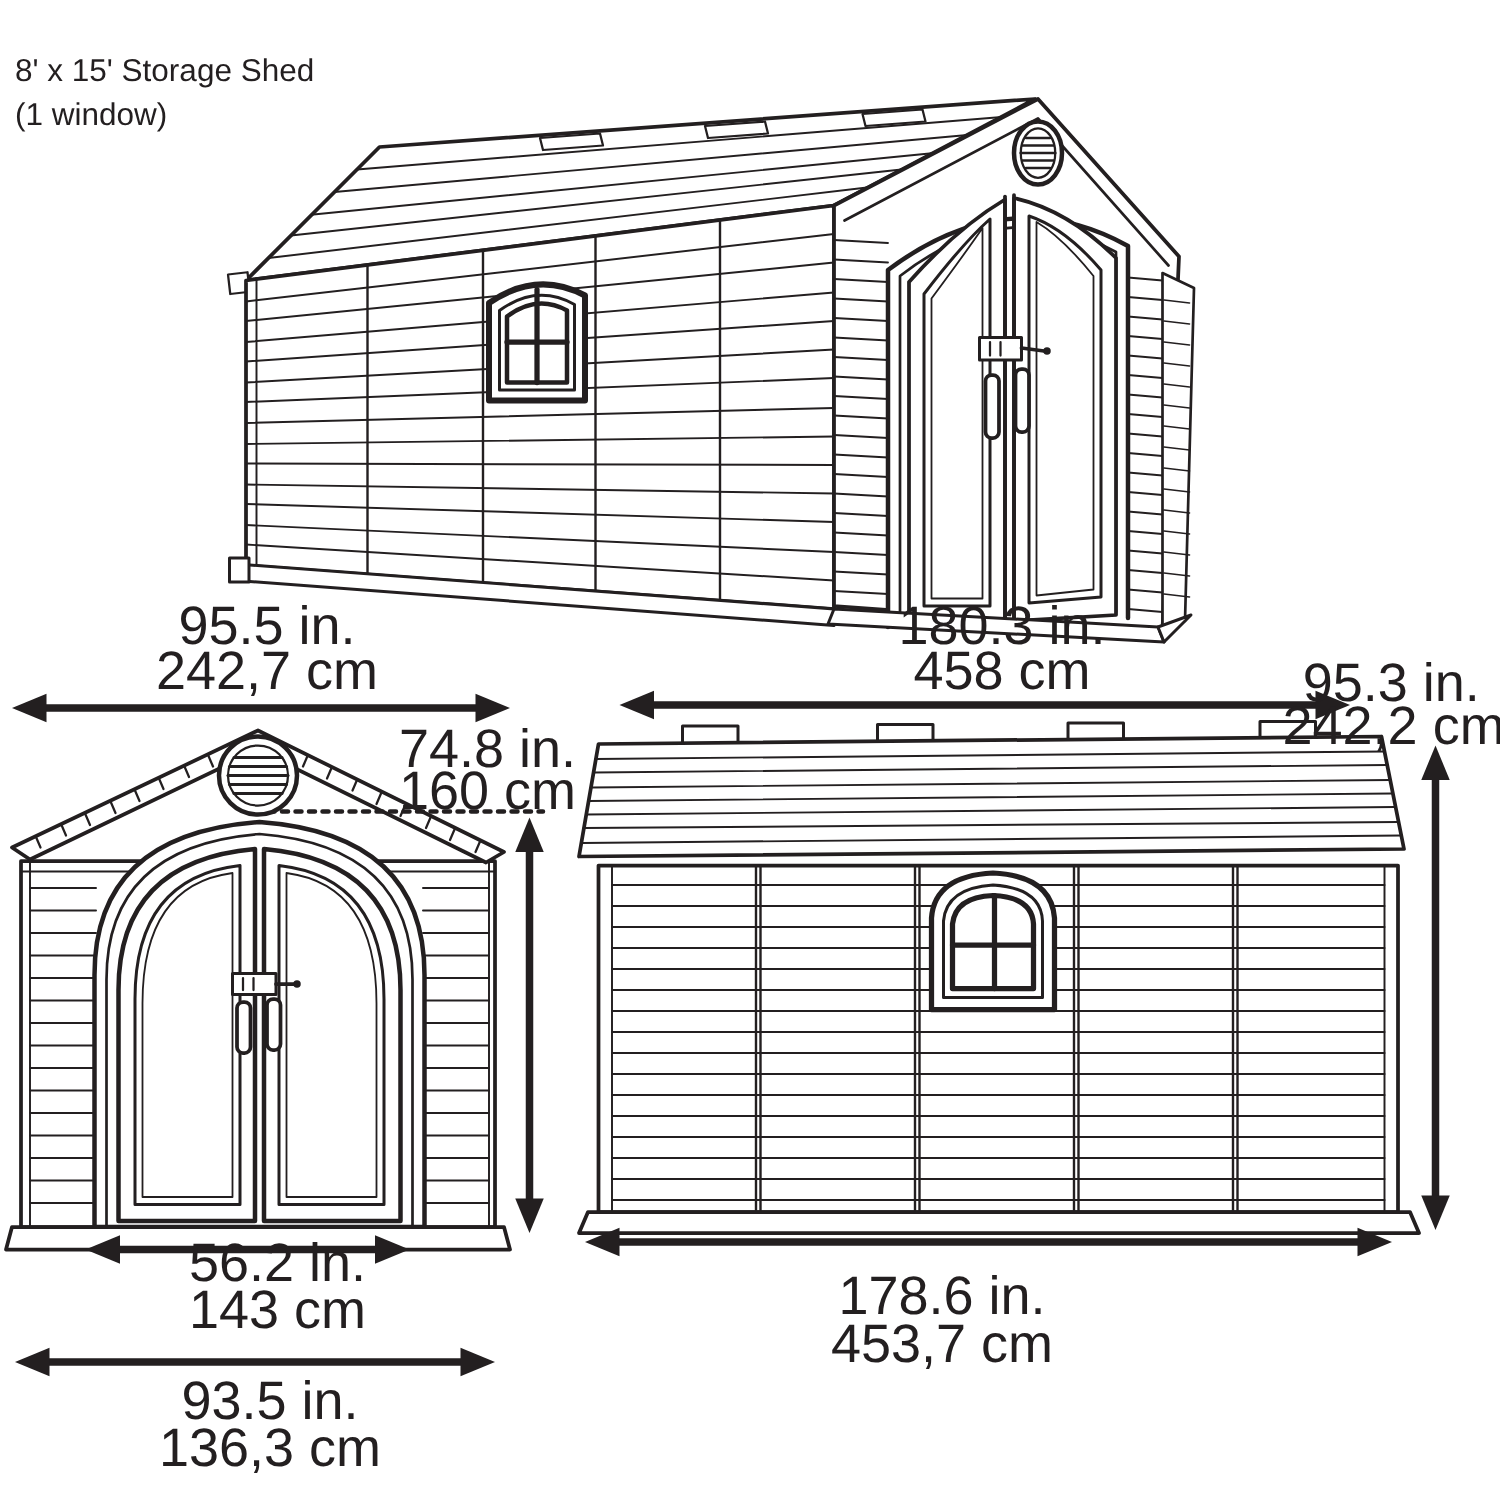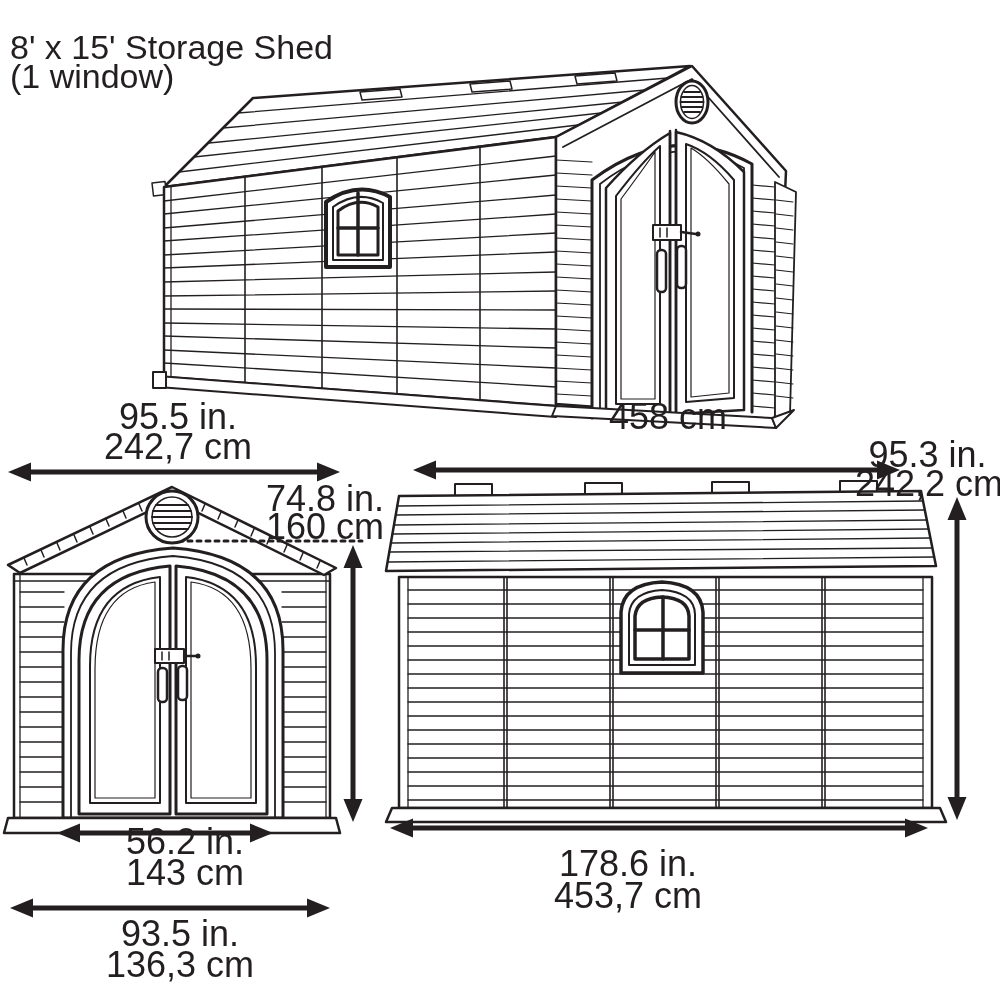--- a/index.html
+++ b/index.html
@@ -1,19 +1,19 @@
 <!DOCTYPE html>
 <html><head>
 <meta charset="utf-8">
 <style>
   html,body{margin:0;padding:0;background:#fff;}
   #canvas{position:relative;width:1000px;height:1000px;background:#fff;overflow:hidden;
           font-family:"Liberation Sans", sans-serif;color:#231f20;}
   #art{position:absolute;left:0;top:0;}
-  .title{position:absolute;left:10px;top:33px;font-size:34px;line-height:29px;color:#231f20;}
+  .title{position:absolute;left:10px;top:33px;font-size:21px;line-height:29px;color:#231f20;}
   .dim{position:absolute;font-size:36px;line-height:30px;text-align:center;color:#231f20;white-space:nowrap;}
   .dim span{display:block;}
   .dim.right{text-align:center;}
 </style>
 </head>
 <body>
 
 <div id="canvas">
 
   <svg id="art" width="1000" height="1000" viewBox="0 0 1000 1000" fill="none" stroke="#231f20" stroke-width="2" stroke-linecap="round" stroke-linejoin="round">
@@ -393,20 +393,21 @@
     <span>8' x 15' Storage Shed</span><br>
     <span>(1 window)</span>
   </div>
 
   <div class="dim" style="left:78px;top:402px;width:200px;">
     <span>95.5 in.</span>
     <span>242,7 cm</span>
   </div>
 
   <div class="dim" style="left:568px;top:402px;width:200px;">
+    <span>180.3 in.</span>
     <span>458 cm</span>
   </div>
 
   <div class="dim right" style="left:855px;top:440px;width:145px;line-height:29px;">
     <span>95.3 in.</span>
     <span>242,2 cm</span>
   </div>
 
   <div class="dim right" style="left:255px;top:485px;width:140px;line-height:28px;">
     <span>74.8 in.</span>

